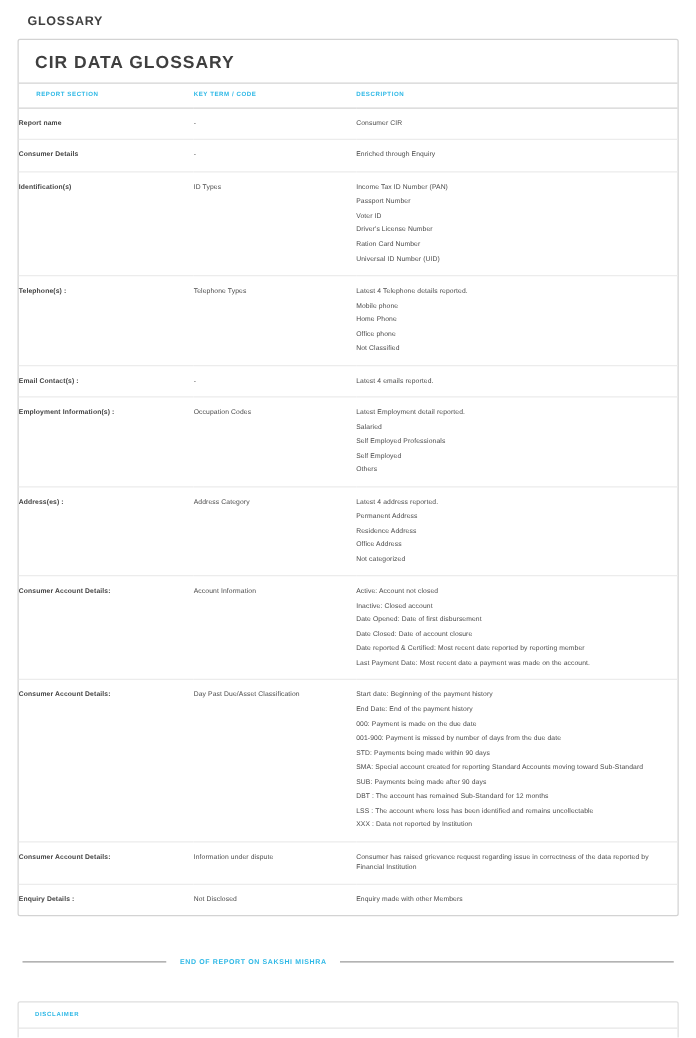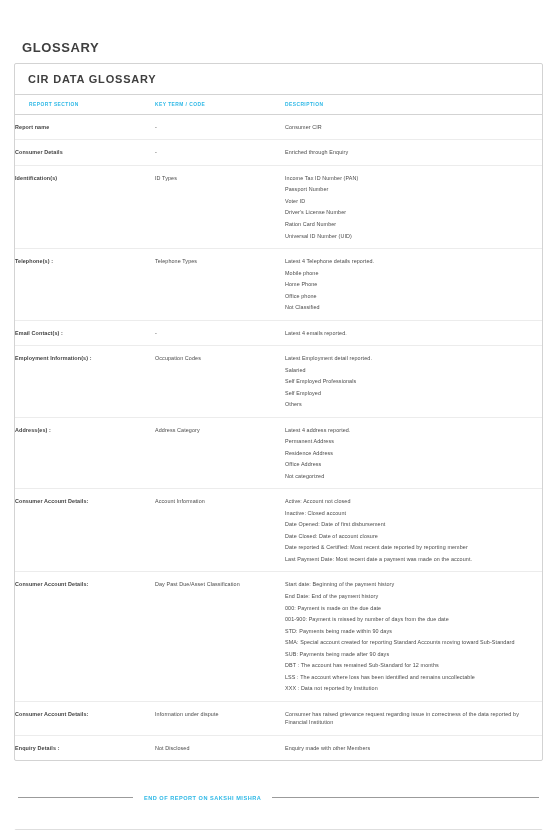--- a/index.html
+++ b/index.html
@@ -17,36 +17,35 @@
   .page {
     position: relative;
     width: 557px;
     height: 830px;
     box-sizing: border-box;
     padding: 0 14px;
   }
 
   
   .page-title {
-    font-size: 13px;
+    font-size: 10px;
     font-weight: bold;
     letter-spacing: 0.6px;
     color: #3f3f3f;
     padding: 12px 0 8px 8px;
-    margin-top: 28px;
   }
 
   
   .card {
     border: 1px solid #d3d3d3;
     border-radius: 2px;
     background: #fff;
   }
   .card-title {
-    font-size: 11px;
+    font-size: 14px;
     font-weight: bold;
     letter-spacing: 0.8px;
     color: #3f3f3f;
     padding: 9px 0 9px 13px;
     border-bottom: 1px solid #d3d3d3;
   }
 
   
   table.glossary {
     width: 100%;

